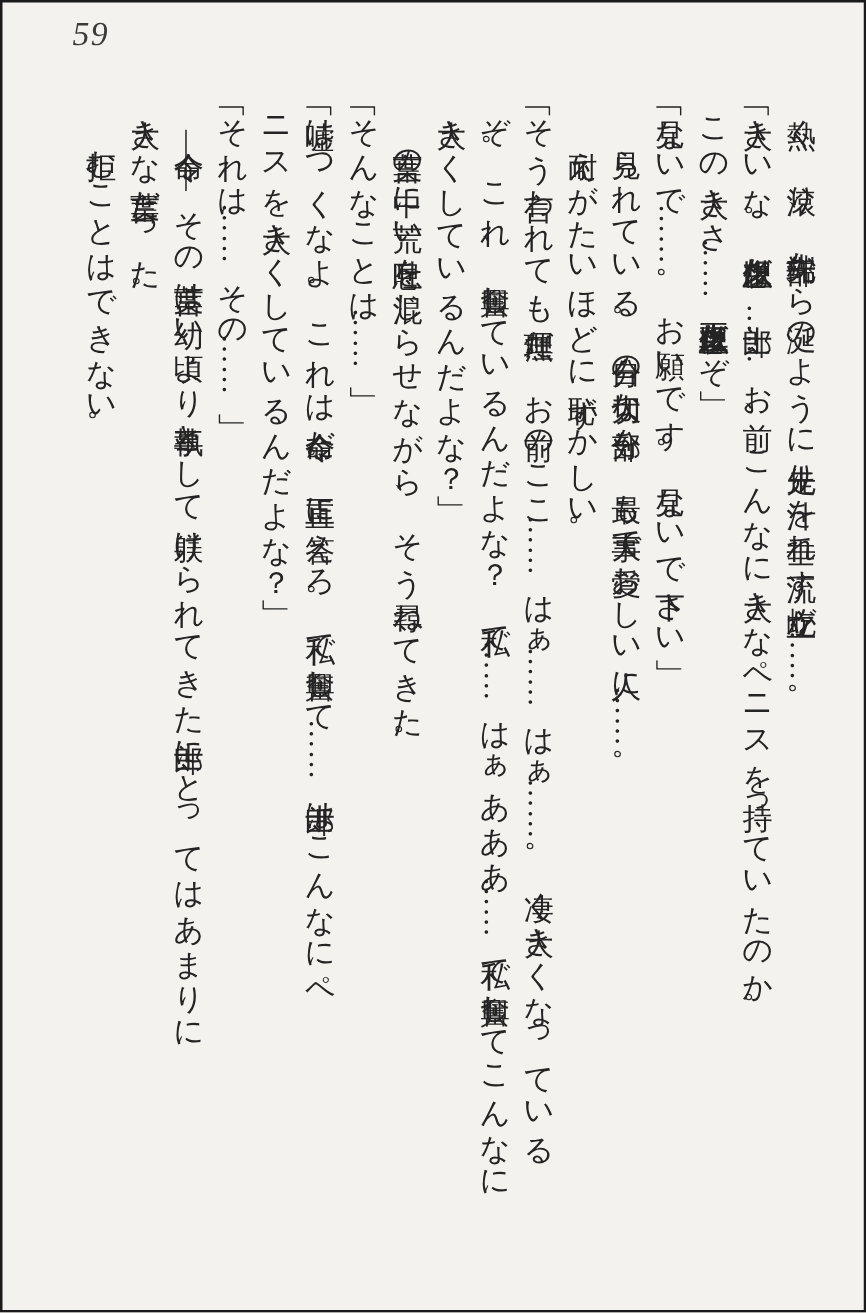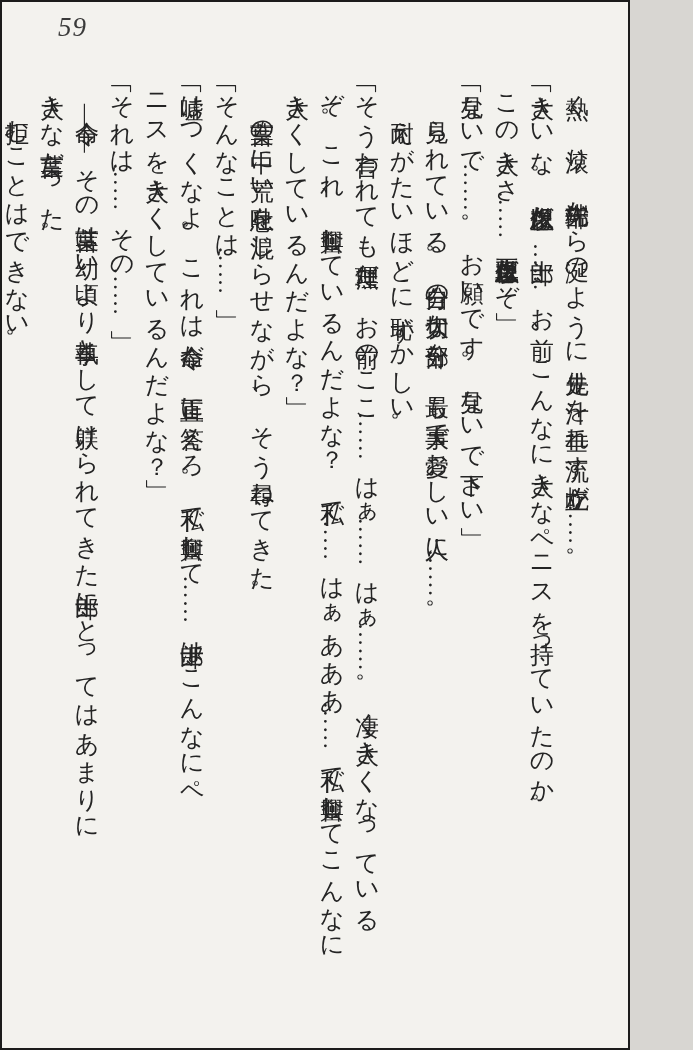--- a/index.html
+++ b/index.html
@@ -2,21 +2,21 @@
 <html lang="ja"><head>
 <meta charset="utf-8">
 <style>
   html, body {
     margin: 0;
     padding: 0;
     background: #d8d6d2;
   }
   .page {
     position: relative;
-    width: 630px;
+    width: 693px;
     height: 1050px;
     box-sizing: border-box;
     background: #f3f2ee;
     border: 2px solid #1b1b1b;
     overflow: hidden;
     font-family: "Liberation Serif", "DejaVu Serif", serif;
   }
   .page-number {
     position: absolute;
     top: 10px;

